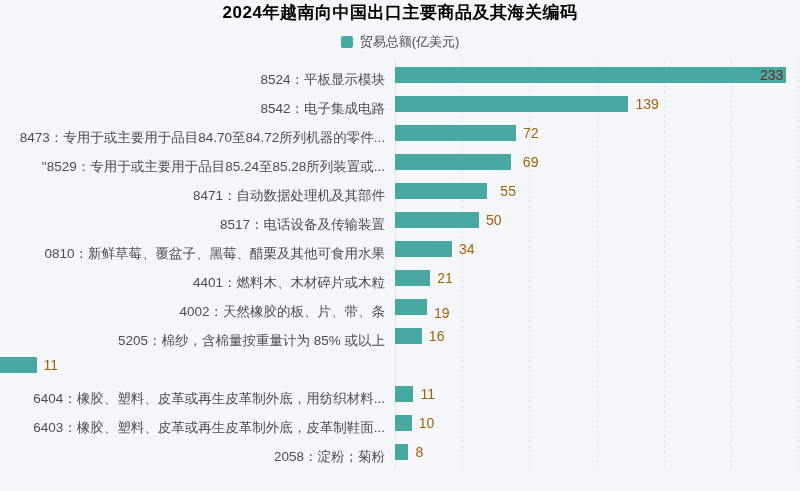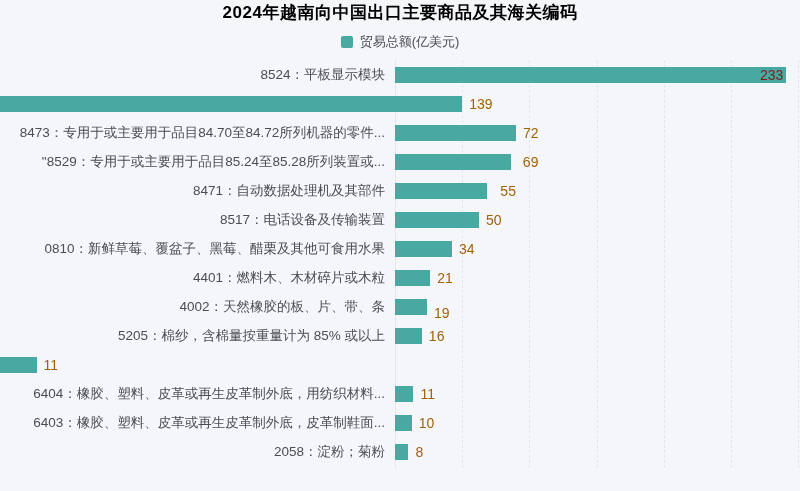--- a/index.html
+++ b/index.html
@@ -67,21 +67,21 @@
     bottom: 0;
     width: 0;
     border-left: 1px dashed #E3E5EE;
   }
   .rows {
     position: relative;
     height: 100%;
   }
   .bar-row {
     display: flex;
-    align-items: center;
+    align-items: flex-end;
     height: 29px;
   }
   .row-label {
     width: 385px;
     flex: 0 0 385px;
     padding-right: 10px;
     text-align: right;
     font-size: 13.5px;
     color: #4C4D52;
     white-space: nowrap;
@@ -137,20 +137,21 @@
   <div class="rows">
 
   <div class="bar-row">
         <div class="row-label">8524：平板显示模块</div>
         <div class="bar-area">
           <div class="bar" style="width: 97.0833%; background: rgb(72, 169, 163);"></div>
           <div class="value-label inside" style="right: 2.91667%; margin-right: 3px;">233</div>
         </div>
       </div>
       <div class="bar-row">
+        <div class="row-label">8542：电子集成电路</div>
         <div class="bar-area">
           <div class="bar" style="width: 57.9167%; background: rgb(72, 169, 163);"></div>
           <div class="value-label" style="left: 57.9167%; margin-left: 7px;">139</div>
         </div>
       </div>
       <div class="bar-row">
         <div class="row-label">8473：专用于或主要用于品目84.70至84.72所列机器的零件...</div>
         <div class="bar-area">
           <div class="bar" style="width: 30%; background: rgb(72, 169, 163);"></div>
           <div class="value-label" style="left: 30%; margin-left: 7px;">72</div>

